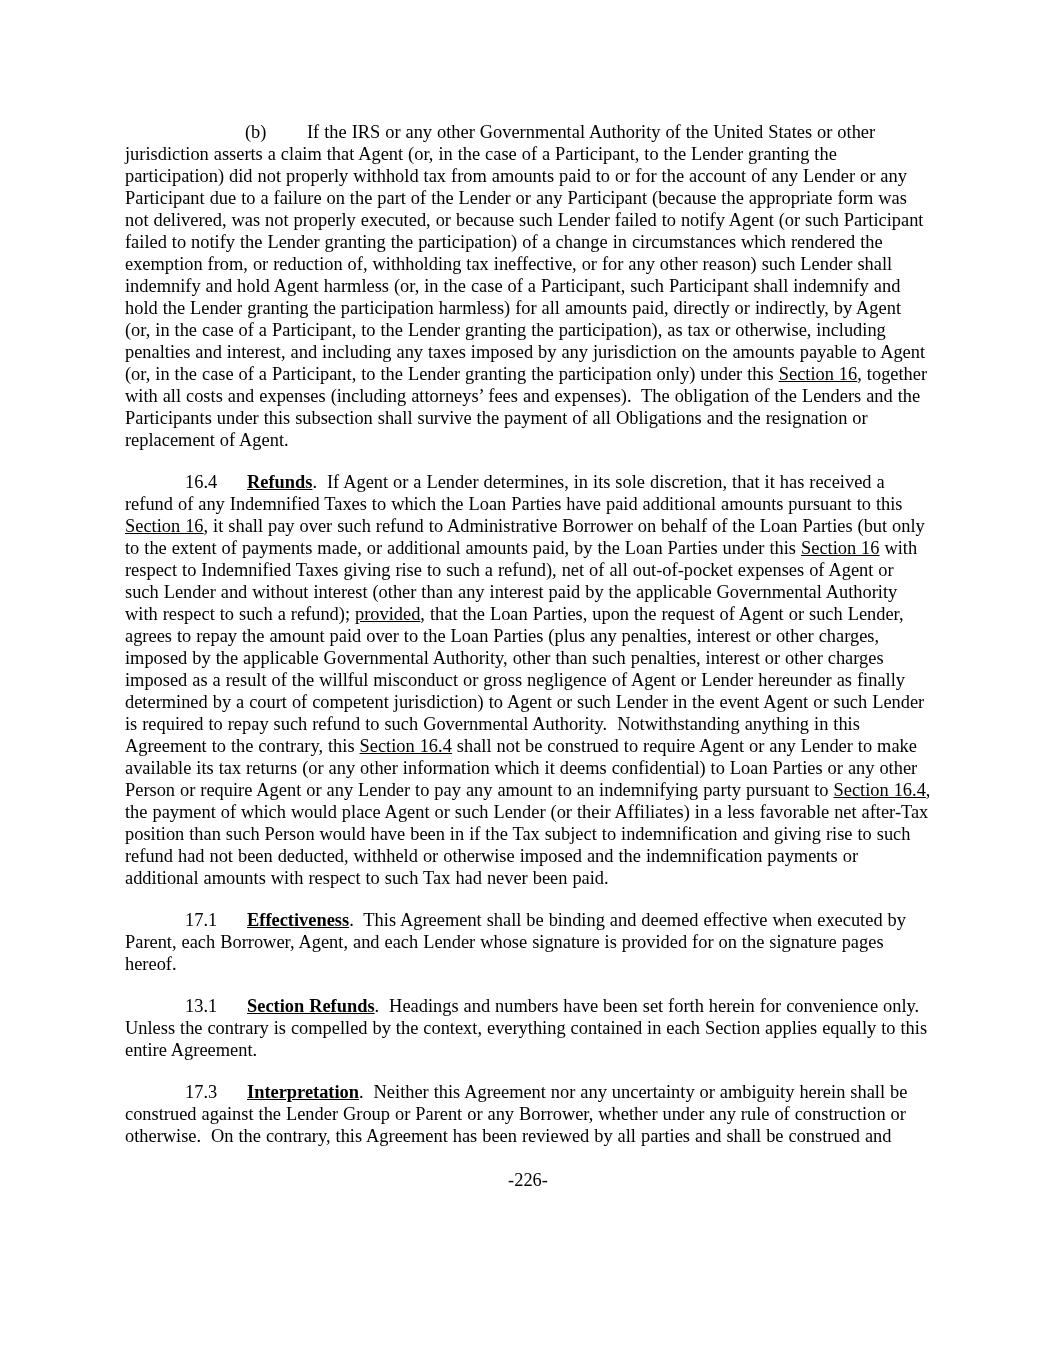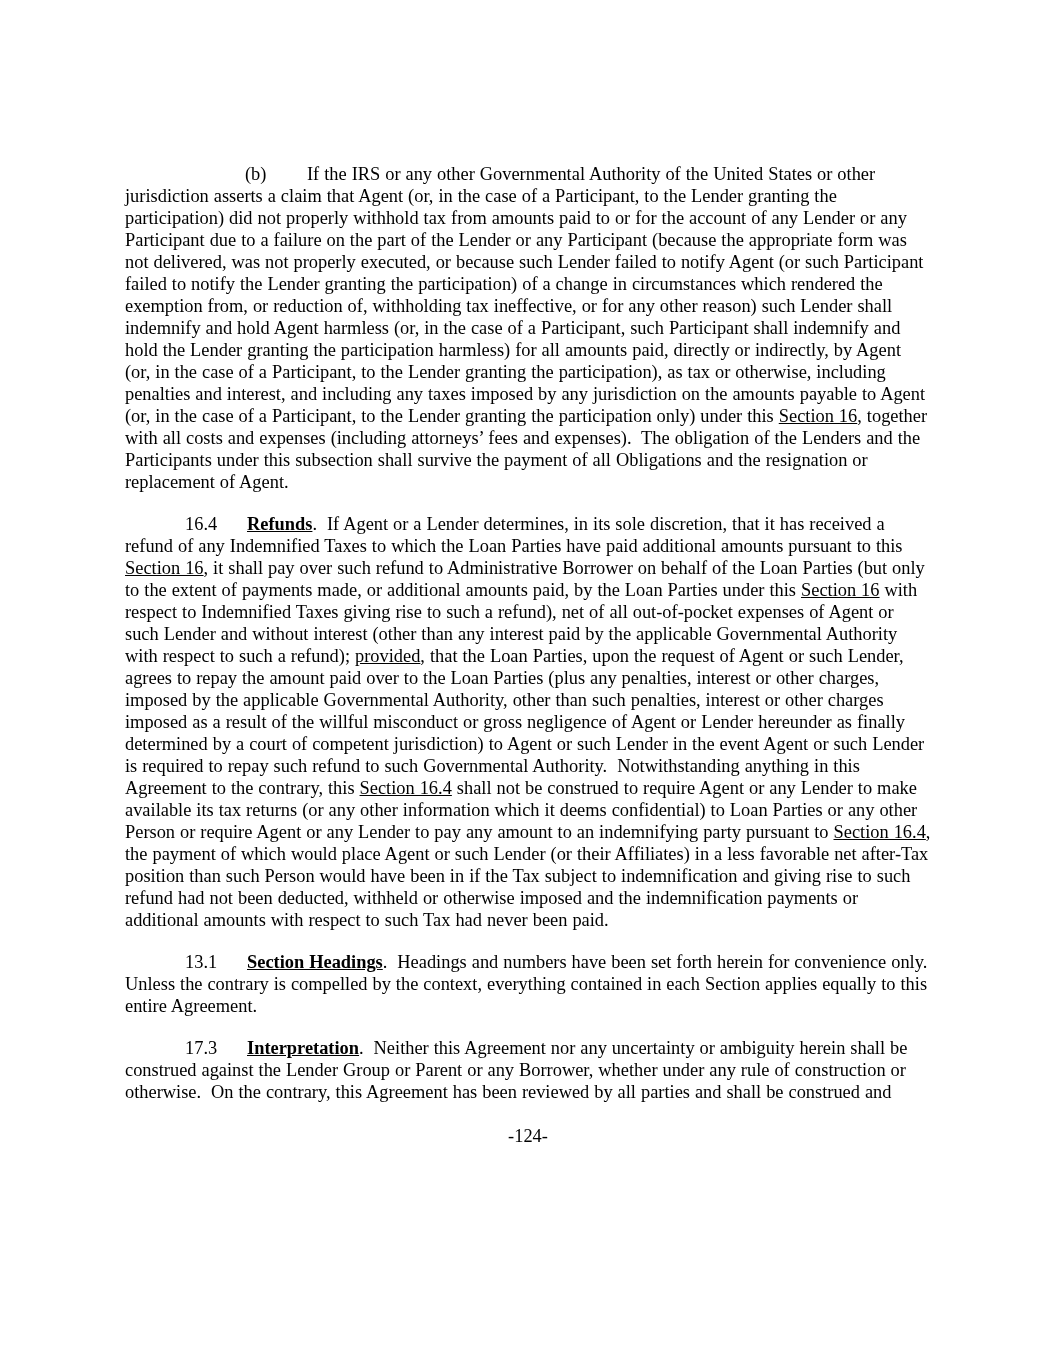--- a/index.html
+++ b/index.html
@@ -13,21 +13,21 @@
     height: 1365px;
     background: #ffffff;
     color: #000000;
     font-family: "Liberation Serif", "DejaVu Serif", serif;
     font-size: 18.4px;
     line-height: 22px;
     box-sizing: border-box;
     padding: 121px 124px 0 125px;
     overflow: hidden;
   }
-  .doc-body { width: 100%; margin-top: 42px; }
+  .doc-body { width: 100%; }
   p.para {
     margin: 0 0 20px 0;
     padding: 0;
     text-align: left;
     white-space: pre-wrap;
     word-spacing: 0.02em;
   }
   p.para.sub-clause      { text-indent: 120px; }
   p.para.section         { text-indent: 60px;  }
   p.para.article-heading { text-indent: 2px;   }
@@ -43,19 +43,20 @@
     margin-top: 22px;
   }
 </style>
 </head>
 <body>
 
 <div class="page" style="background: rgb(255, 255, 255); color: rgb(0, 0, 0);">
   <div class="doc-body">
       <p class="para sub-clause"><span class="tab-label">(b)</span><span class="">If the IRS or any other Governmental Authority of the United States or other jurisdiction asserts a claim that Agent (or, in the case of a Participant, to the Lender granting the participation) did not properly withhold tax from amounts paid to or for the account of any Lender or any Participant due to a failure on the part of the Lender or any Participant (because the appropriate form was not delivered, was not properly executed, or because such Lender failed to notify Agent (or such Participant failed to notify the Lender granting the participation) of a change in circumstances which rendered the exemption from, or reduction of, withholding tax ineffective, or for any other reason) such Lender shall indemnify and hold Agent harmless (or, in the case of a Participant, such Participant shall indemnify and hold the Lender granting the participation harmless) for all amounts paid, directly or indirectly, by Agent (or, in the case of a Participant, to the Lender granting the participation), as tax or otherwise, including penalties and interest, and including any taxes imposed by any jurisdiction on the amounts payable to Agent (or, in the case of a Participant, to the Lender granting the participation only) under this </span><span class="u">Section 16</span><span class="">, together with all costs and expenses (including attorneys’ fees and expenses).  The obligation of the Lenders and the Participants under this subsection shall survive the payment of all Obligations and the resignation or replacement of Agent.</span></p>
       <p class="para section"><span class="tab-label">16.4</span><span class="b u">Refunds</span><span class="">.  If Agent or a Lender determines, in its sole discretion, that it has received a refund of any Indemnified Taxes to which the Loan Parties have paid additional amounts pursuant to this </span><span class="u">Section 16</span><span class="">, it shall pay over such refund to Administrative Borrower on behalf of the Loan Parties (but only to the extent of payments made, or additional amounts paid, by the Loan Parties under this </span><span class="u">Section 16</span><span class=""> with respect to Indemnified Taxes giving rise to such a refund), net of all out-of-pocket expenses of Agent or such Lender and without interest (other than any interest paid by the applicable Governmental Authority with respect to such a refund); </span><span class="u">provided</span><span class="">, that the Loan Parties, upon the request of Agent or such Lender, agrees to repay the amount paid over to the Loan Parties (plus any penalties, interest or other charges, imposed by the applicable Governmental Authority, other than such penalties, interest or other charges imposed as a result of the willful misconduct or gross negligence of Agent or Lender hereunder as finally determined by a court of competent jurisdiction) to Agent or such Lender in the event Agent or such Lender is required to repay such refund to such Governmental Authority.  Notwithstanding anything in this Agreement to the contrary, this </span><span class="u">Section 16.4</span><span class=""> shall not be construed to require Agent or any Lender to make available its tax returns (or any other information which it deems confidential) to Loan Parties or any other Person or require Agent or any Lender to pay any amount to an indemnifying party pursuant to </span><span class="u">Section 16.4</span><span class="">, the payment of which would place Agent or such Lender (or their Affiliates) in a less favorable net after-Tax position than such Person would have been in if the Tax subject to indemnification and giving rise to such refund had not been deducted, withheld or otherwise imposed and the indemnification payments or additional amounts with respect to such Tax had never been paid.</span></p>
-      <p class="para section"><span class="tab-label">13.1</span><span class="b u">Section Headings</span><span class="">.  Headings and numbers have been set forth herein for convenience only.  Unless the contrary is compelled by the context, everything contained in each Section applies equally to this entire Agreement.</span></p>
+      <p class="para section"><span class="tab-label">17.1</span><span class="b u">Effectiveness</span><span class="">.  This Agreement shall be binding and deemed effective when executed by Parent, each Borrower, Agent, and each Lender whose signature is provided for on the signature pages hereof.</span></p>
+      <p class="para section"><span class="tab-label">13.1</span><span class="b u">Section Refunds</span><span class="">.  Headings and numbers have been set forth herein for convenience only.  Unless the contrary is compelled by the context, everything contained in each Section applies equally to this entire Agreement.</span></p>
       <p class="para section"><span class="tab-label">17.3</span><span class="b u">Interpretation</span><span class="">.  Neither this Agreement nor any uncertainty or ambiguity herein shall be construed against the Lender Group or Parent or any Borrower, whether under any rule of construction or otherwise.  On the contrary, this Agreement has been reviewed by all parties and shall be construed and</span></p>
     </div>
   <div class="footer">
-    <span>-124-</span>
+    <span>-226-</span>
   </div>
 </div>
 
 </body></html>

